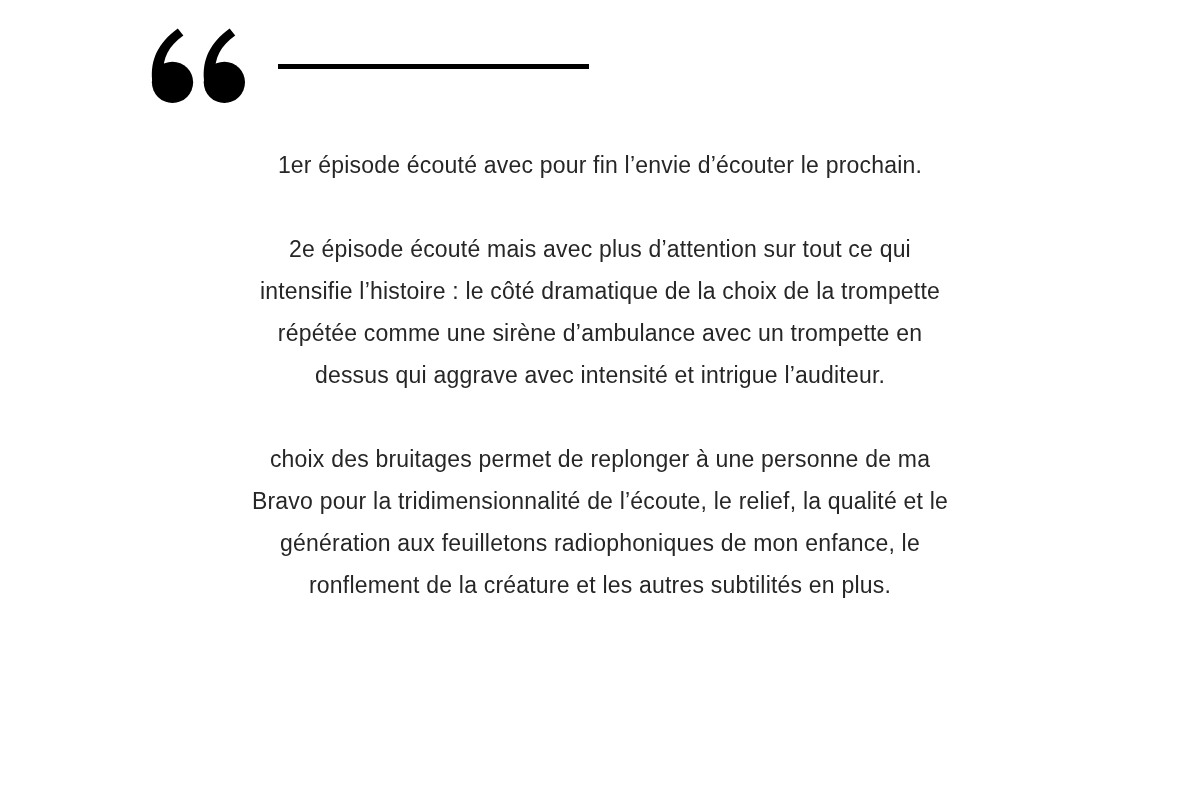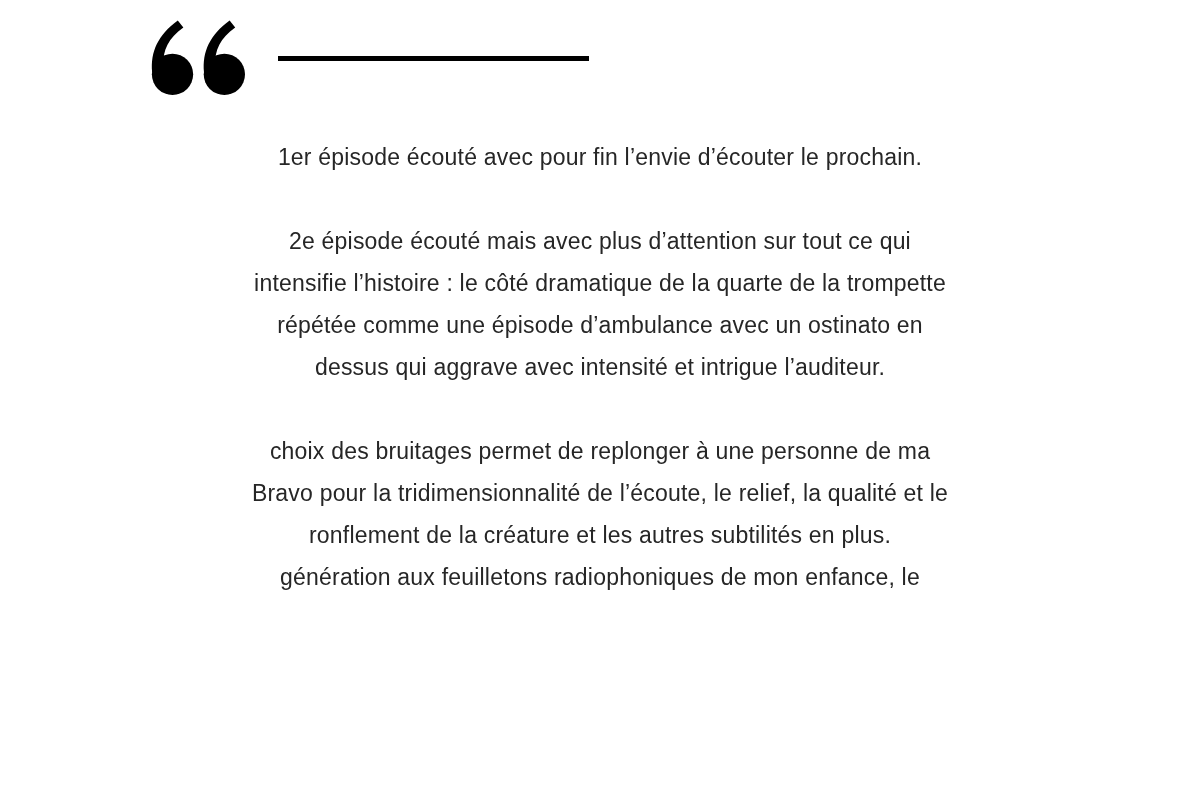--- a/index.html
+++ b/index.html
@@ -12,21 +12,21 @@
   body {
     font-family: "Liberation Sans", "DejaVu Sans", sans-serif;
     background: var(--bg-color);
   }
   .canvas {
     position: relative;
     width: 1200px;
     height: 624px;
     background: var(--bg-color);
     overflow: hidden;
-    margin: 0 auto;
+    margin: 8px auto;
   }
   .quote-mark {
     position: absolute;
     color: var(--accent-color);
   }
   .quote-mark.open {
     left: 149px;
     top: 18px;
     width: 96px;
     height: 79px;
@@ -89,29 +89,29 @@
   </svg>
 
   <div class="rule top"></div>
 
   <div class="quote-text">
     <div class="para">
       <div class="line">1er épisode écouté avec pour fin l’envie d’écouter le prochain.</div>
     </div>
     <div class="para">
       <div class="line">2e épisode écouté mais avec plus d’attention sur tout ce qui</div>
-      <div class="line">intensifie l’histoire : le côté dramatique de la quarte de la trompette</div>
-      <div class="line">répétée comme une épisode d’ambulance avec un ostinato en</div>
+      <div class="line">intensifie l’histoire : le côté dramatique de la choix de la trompette</div>
+      <div class="line">répétée comme une sirène d’ambulance avec un trompette en</div>
       <div class="line">dessus qui aggrave avec intensité et intrigue l’auditeur.</div>
     </div>
     <div class="para">
       <div class="line">choix des bruitages permet de replonger à une personne de ma</div>
       <div class="line">Bravo pour la tridimensionnalité de l’écoute, le relief, la qualité et le</div>
+      <div class="line">génération aux feuilletons radiophoniques de mon enfance, le</div>
       <div class="line">ronflement de la créature et les autres subtilités en plus.</div>
-      <div class="line">génération aux feuilletons radiophoniques de mon enfance, le</div>
     </div>
     <div class="signature">Frédéric</div>
   </div>
 
   <div class="rule bottom"></div>
 
   <svg class="quote-mark close" viewBox="0 0 100 78" preserveAspectRatio="xMidYMid meet" aria-hidden="true">
     <g fill="currentColor">
       <g>
         <circle cx="21.5" cy="21.5" r="21.5"></circle>

